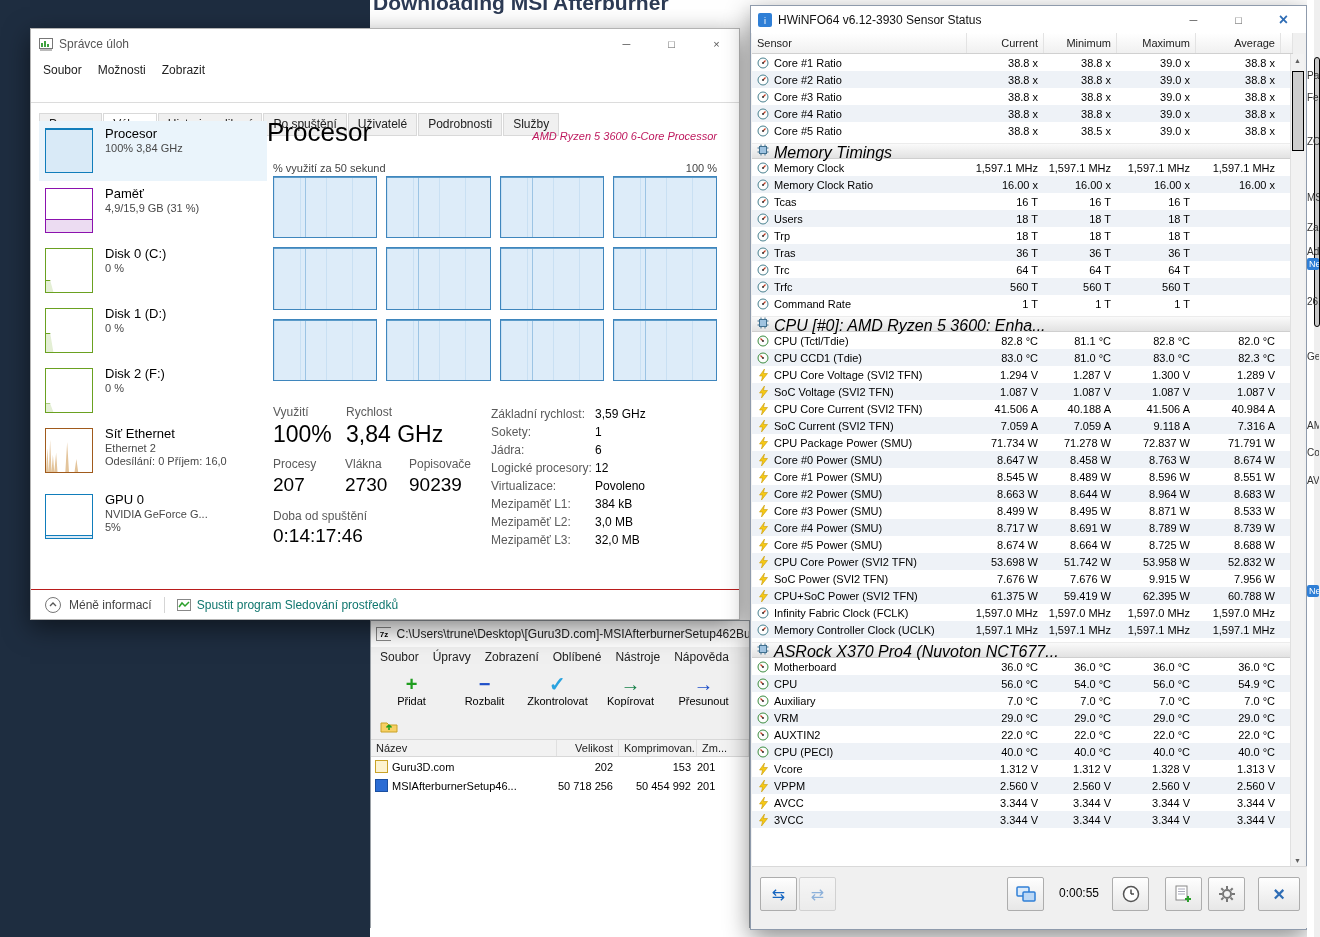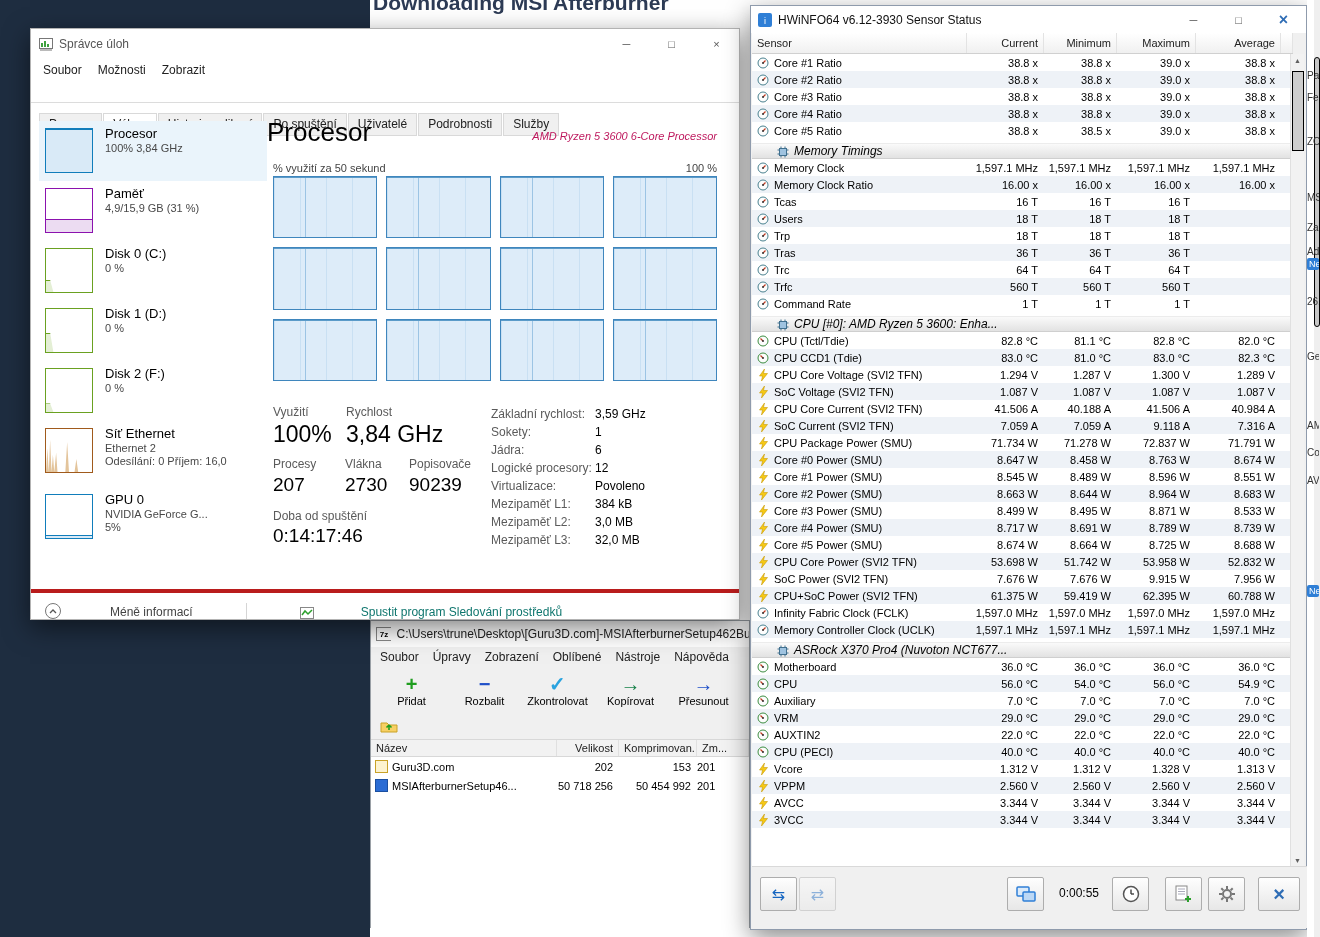--- a/index.html
+++ b/index.html
@@ -60,22 +60,22 @@
     box-shadow:inset 0 1px 0 #5b9bc9; }
 
   .stat-label { position:absolute; font-size:12px; color:#5a5a5a; }
   .stat-value-lg { position:absolute; font-size:23px; color:#000; }
   .stat-value-md { position:absolute; font-size:19px; color:#000; }
   #cpu-details { position:absolute; left:460px; top:303px; }
   .detail-row { height:18px; font-size:12px; }
   .detail-label { display:inline-block; width:104px; color:#5a5a5a; }
   .detail-value { color:#000; }
 
-  .tm-footer { position:absolute; left:0; right:0; bottom:0; height:30px; border-top:4px solid #b91c1c;
-    display:flex; align-items:flex-end; padding-left:14px; font-size:12px; color:#444; background:#fff;gap:41px; }
+  .tm-footer { position:absolute; left:0; right:0; bottom:0; height:30px; border-top:1px solid #b91c1c;
+    display:flex; align-items:center; padding-left:14px; font-size:12px; color:#444; background:#fff; }
   .circle-chevron { width:16px; height:16px; border:1px solid #777; border-radius:50%;
     display:flex; align-items:center; justify-content:center; margin-right:8px; }
   .footer-vsep { width:1px; height:16px; background:#d5d5d5; margin:0 12px; }
   .resmon-link { color:#0f766e; margin-left:6px; }
 
   
   #sevenzip { position:absolute; left:370px; top:620px; width:380px; height:308px; background:#f0f0f0;
     border:1px solid #9aa0a6; z-index:10; }
   #sz-titlebar { height:26px; padding-left:5px; gap:5px; }
   #sz-titlebar .t { font-size:12px; color:#222; white-space:nowrap; overflow:hidden; }
@@ -112,23 +112,23 @@
     border-bottom:1px solid #d0d0d0; }
   #hw-header > div { font-size:11px; color:#222; line-height:20px; padding:0 5px; border-right:1px solid #e3e3e3; }
   #hw-header > div.num { text-align:right; }
   #hw-rows { position:absolute; left:1px; top:48px; width:541px; height:814px; overflow:hidden; background:#fff; }
   .hw-row { display:grid; grid-template-columns:22px 193px 77px 73px 79px 85px 1fr; height:17px;
     align-items:center; font-size:11px; color:#000; }
   .hw-row.alt { background:#eef2f7; }
   .hw-row .nm { overflow:hidden; white-space:nowrap; }
   .hw-row .v { text-align:right; padding-right:6px; }
   .hw-row .ic, .hw-section .ic { display:flex; justify-content:center; align-items:center; width:22px; }
-  .hw-section { height:16px; margin-top:4px; display:flex; align-items:flex-end;
+  .hw-section { height:16px; margin-top:4px; display:flex; align-items:flex-start;
     background:linear-gradient(#fafafa,#e2e2e2); border-top:1px solid #ececec; border-bottom:1px solid #cfcfcf;
-    font-size:12px; font-style:italic; color:#000;padding-left:20px; }
+    font-size:16px; font-style:italic; color:#000; }
   #hw-scroll { position:absolute; right:2px; top:48px; width:14px; height:814px; background:#f2f2f2; border-left:1px solid #e0e0e0; }
   #hw-scroll .arr { height:14px; font-size:7px; color:#606060; text-align:center; line-height:14px; }
   #hw-scroll .arr.down { position:absolute; bottom:0; width:100%; }
   #hw-scroll .thumb { position:absolute; top:15px; left:1px; width:12px; height:80px; background:#cdcdcd; }
   #hw-toolbar { position:absolute; left:1px; bottom:1px; width:555px; height:62px; background:#f0f0f0; border-top:1px solid #d9d9d9; }
   .hw-btn { position:absolute; top:10px; width:37px; height:34px; border:1px solid #adadad;
     background:linear-gradient(#fefefe,#e7e7e7); border-radius:2px; display:flex; align-items:center;
     justify-content:center; font-size:16px; }
   .hw-btn.disabled { opacity:.45; }
   #hw-time { position:absolute; left:298px; top:19px; width:58px; text-align:center; font-size:12px; color:#000; }

